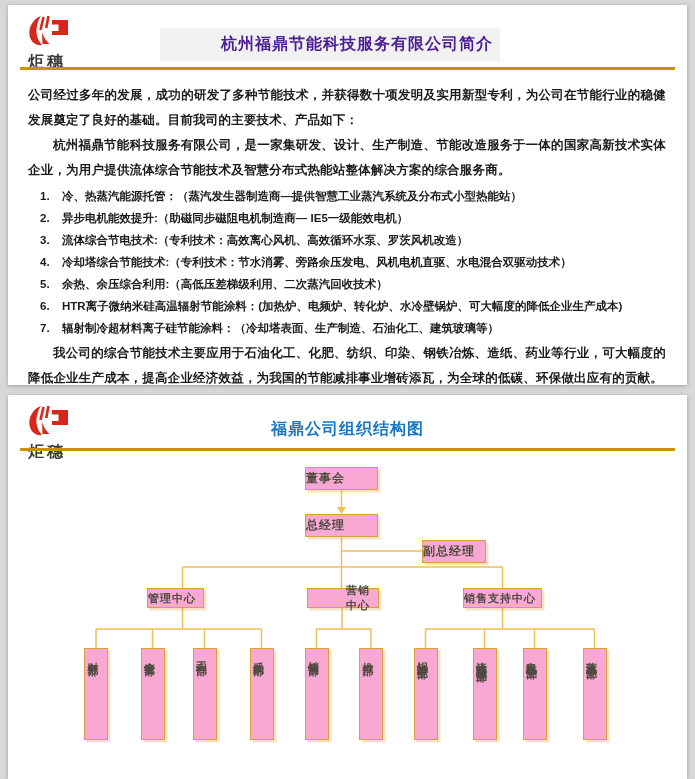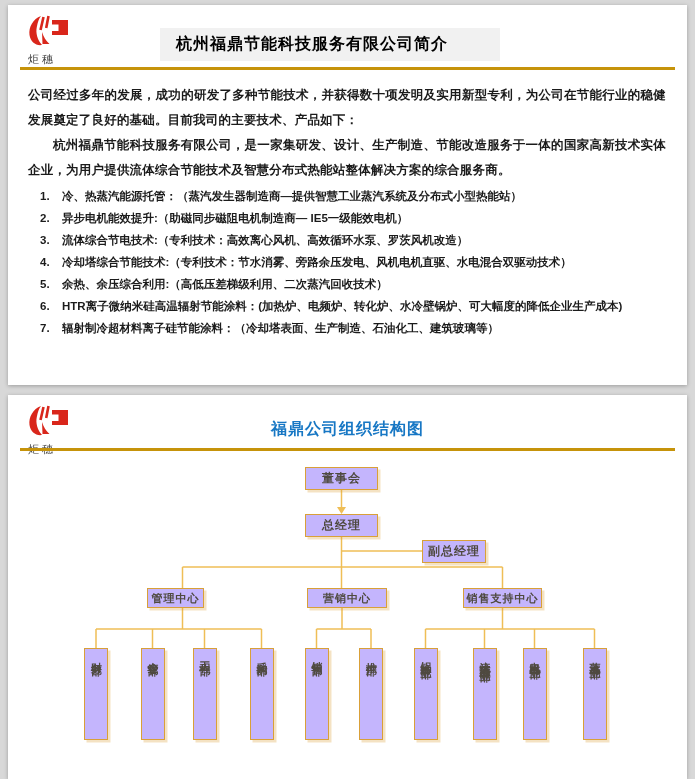--- a/index.html
+++ b/index.html
@@ -11,45 +11,45 @@
   }
   .page {
     position:absolute; left:8px; width:679px; background:#ffffff;
     box-shadow:0 1px 4px rgba(0,0,0,.28);
   }
   #page1 { top:5px; height:380px; }
   #page2 { top:395px; height:384px; overflow:hidden; }
 
   
   .logo { position:absolute; left:20px; top:10px; width:60px; text-align:left; }
-  .logo-label { display:block; font-size:11px; font-weight:400; color:#3a3a3a; letter-spacing:3px; margin-top:1px; }
+  .logo-label { display:block; font-size:16px; font-weight:700; color:#3a3a3a; letter-spacing:3px; margin-top:1px; }
   .title-bg {
     position:absolute; left:152px; top:23px; width:340px; height:33px;
     background:#f1f1f1; display:flex; align-items:center; padding-left:16px;
   }
-  .doc-title { font-size:16px; font-weight:700; color:#000000; letter-spacing:1px; }
+  .doc-title { font-size:16px; font-weight:700; color:#4c1d95; letter-spacing:1px;margin-left:45px; }
   .doc-title-centered {
     position:absolute; left:0; top:24px; width:100%; text-align:center;
     font-size:16px; font-weight:700; color:#1777c4; letter-spacing:1px;
   }
   .gold-rule { position:absolute; left:12px; width:655px; height:3px; background:#c6930a; }
 
   
   .body-text { position:absolute; left:20px; top:78px; width:638px; color:#1b1b1b; }
   .para { font-size:12.5px; line-height:25px; font-weight:600; text-align:justify; letter-spacing:.2px; }
   .indent { text-indent:2em; }
   .tech-list { margin:2px 0 2px 12px; }
   .tech-item { display:flex; font-size:11.5px; line-height:22px; font-weight:700; letter-spacing:0; }
   .tech-num { width:22px; flex:0 0 22px; }
   .tech-text { flex:1; white-space:nowrap; overflow:hidden; }
 
   
   .org-box {
-    position:absolute; background:#c4b5fd; border:1.5px solid #d9a038;
-    color:#4f4a40; display:flex; align-items:center; justify-content:center;
+    position:absolute; background:#f9a8d4; border:1.5px solid #d9a038;
+    color:#4f4a40; display:flex; align-items:center; justify-content:flex-start;
     box-shadow:2.5px 2.5px 0 rgba(217,160,56,.30);
   }
   .org-lg { width:73px; height:23px; font-size:12px; font-weight:600; letter-spacing:1px; }
   .org-md { height:20px; font-size:11px; font-weight:600; letter-spacing:1px; }
   .dept {
     width:24px; height:92px; align-items:flex-start;
   }
   .dept span {
     writing-mode:vertical-rl; text-orientation:upright;
     font-size:11px; font-weight:600; letter-spacing:1.5px; padding-top:4px;
@@ -107,20 +107,21 @@
       <div class="tech-item">
         <span class="tech-num">6.</span>
         <span class="tech-text">HTR离子微纳米硅高温辐射节能涂料：(加热炉、电频炉、转化炉、水冷壁锅炉、可大幅度的降低企业生产成本)</span>
       </div>
       <div class="tech-item">
         <span class="tech-num">7.</span>
         <span class="tech-text">辐射制冷超材料离子硅节能涂料：（冷却塔表面、生产制造、石油化工、建筑玻璃等）</span>
       </div>
     </div>
 
+    <p class="para indent">我公司的综合节能技术主要应用于石油化工、化肥、纺织、印染、钢铁冶炼、造纸、药业等行业，可大幅度的降低企业生产成本，提高企业经济效益，为我国的节能减排事业增砖添瓦，为全球的低碳、环保做出应有的贡献。</p>
   </div>
 </div>
 
 <div class="page" id="page2">
 
   <div class="logo">
     <svg width="42" height="32" viewBox="0 0 42 32">
       <path d="M13 1 C5 4 0.5 12 1.5 20 C2.5 27 8 31 14 30 C9.5 25 7.5 18 8.8 12 C9.8 7 11 3.5 13 1 Z" fill="#d9261b"></path>
       <path d="M15.5 2 L12.5 15" stroke="#d9261b" stroke-width="2.6" fill="none"></path>
       <path d="M20.5 1 L18.2 13" stroke="#d9261b" stroke-width="2.6" fill="none"></path>
@@ -175,21 +176,21 @@
   <div class="org-box org-lg" style="left:297px; top:119px;">
       <span>总经理</span>
     </div>
   <div class="org-box org-lg" style="left:414px; top:145px; width:64px;">
       <span>副总经理</span>
     </div>
 
   <div class="org-box org-md" style="left:139px; top:193px; width:57px;">
       <span>管理中心</span>
     </div>
-  <div class="org-box org-md" style="left:299px; top:193px; width:80px;">
+  <div class="org-box org-md" style="left:299px; top:193px; width:72px;padding-left:38px;">
       <span>营销中心</span>
     </div>
   <div class="org-box org-md" style="left:455px; top:193px; width:79px;">
       <span>销售支持中心</span>
     </div>
 
   <div class="org-box dept" style="left:76px;    top:253px;">
       <span>财务部</span>
     </div>
   <div class="org-box dept" style="left:132.5px; top:253px;">

